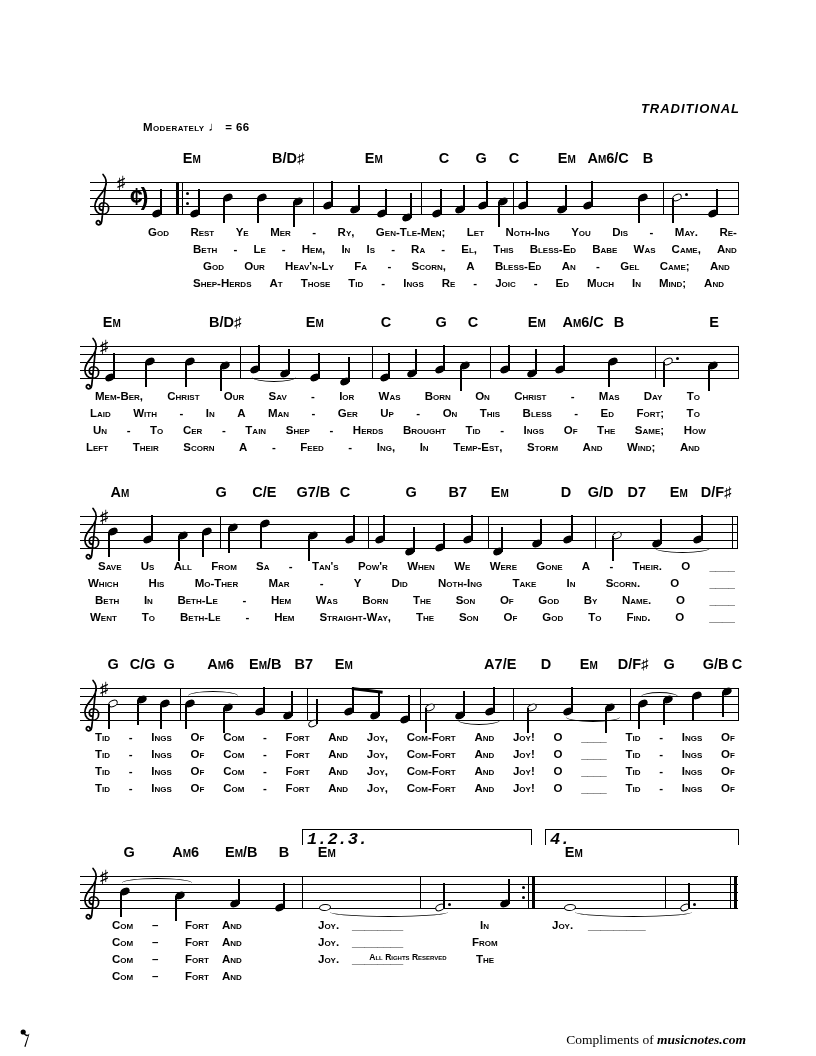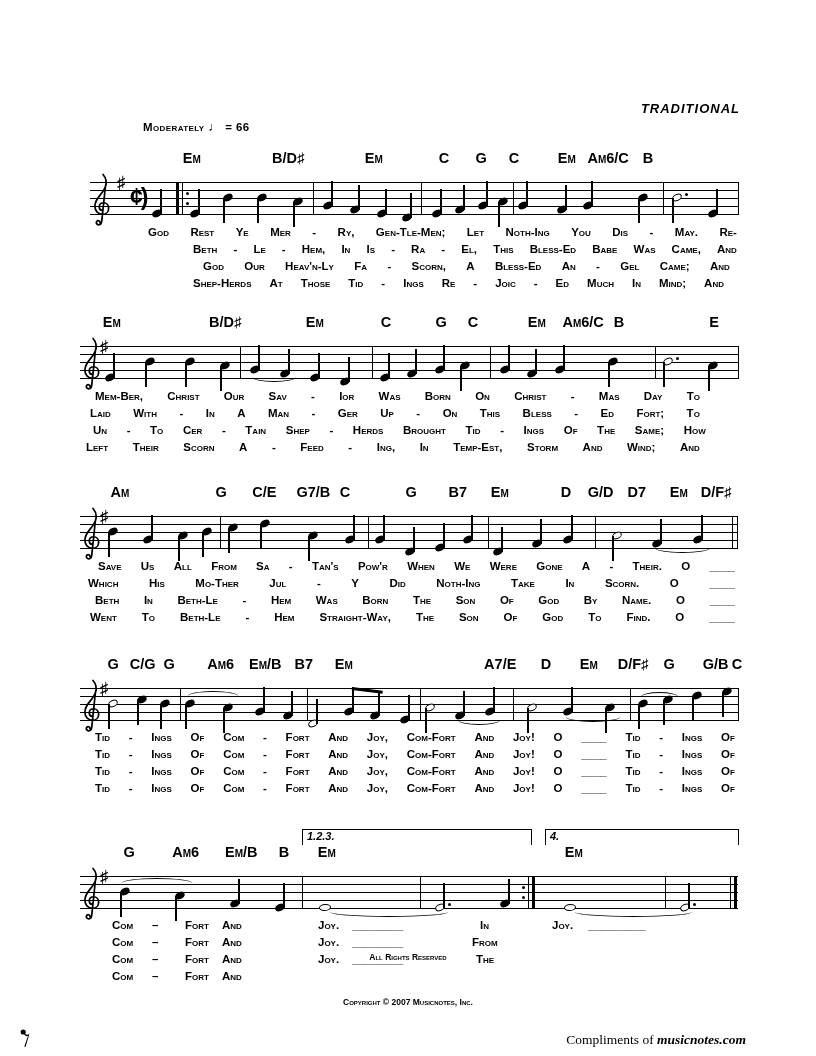--- a/index.html
+++ b/index.html
@@ -19,21 +19,21 @@
   .timesig{font-size:23px;font-weight:bold;letter-spacing:-2px;}
   .head{width:10px;height:7.2px;border-radius:55% 45%;background:#000;transform:rotate(-18deg);}
   .head.open{background:#fff;border:1.7px solid #000;width:8px;height:5px;}
   .head.whole{background:#fff;border:1.8px solid #000;width:9.5px;height:5.2px;transform:none;}
   .stem{width:1.4px;background:#000;}
   .dot{width:3.2px;height:3.2px;border-radius:50%;background:#000;}
   .slur-over{border-top:1.6px solid #000;border-radius:100% 100% 0 0/100% 100% 0 0;height:9px;}
   .slur-under{border-bottom:1.6px solid #000;border-radius:0 0 100% 100%/0 0 100% 100%;height:9px;}
   .beam{height:3.2px;background:#000;transform-origin:left top;}
   .volta{border-top:1.4px solid #000;border-left:1.4px solid #000;border-right:1.4px solid #000;height:15px;}
-  .volta-label{font-size:11px;font-style:italic;font-weight:bold;}
+  .volta-label{font-size:17px;font-style:italic;font-weight:bold;font-family:Liberation Mono, monospace;}
   .lyr{font-size:11.5px;font-weight:bold;font-variant:small-caps;white-space:nowrap;}
   .lyr-row{display:flex;justify-content:space-between;}
   #copy1,#copy2{width:100%;text-align:center;font-size:8.5px;font-weight:bold;font-variant:small-caps;}
   #compliments{right:70px;top:1032px;font-size:13.5px;font-family:"Liberation Serif",serif;}
   #compliments b{font-style:italic;}
   svg{display:block;}
 </style>
 </head>
 <body>
 
@@ -509,21 +509,21 @@
         <span>A</span>
         <span>-</span>
         <span>Their.</span>
         <span>O</span>
         <span>____</span>
       </div>
       <div class="lyr lyr-row abs" style="left: 88px; top: 577px; width: 647px;">
         <span>Which</span>
         <span>His</span>
         <span>Mo-Ther</span>
-        <span>Jul</span>
+        <span>Mar</span>
         <span>-</span>
         <span>Y</span>
         <span>Did</span>
         <span>Noth-Ing</span>
         <span>Take</span>
         <span>In</span>
         <span>Scorn.</span>
         <span>O</span>
         <span>____</span>
       </div>
@@ -851,21 +851,20 @@
       <div class="lyr abs" style="left: 222px; top: 953px;">And</div>
       <div class="lyr abs" style="left: 318px; top: 953px;">Joy.</div>
       <div class="lyr abs" style="left: 352px; top: 953px;">________</div>
       <div class="lyr abs" style="left: 476px; top: 953px;">The</div>
       <div class="lyr abs" style="left: 112px; top: 970px;">Com</div>
       <div class="lyr abs" style="left: 152px; top: 970px;">–</div>
       <div class="lyr abs" style="left: 185px; top: 970px;">Fort</div>
       <div class="lyr abs" style="left: 222px; top: 970px;">And</div>
     </div>
 
-  <div class="abs" id="copy1" style="top:997px;">Copyright © 2007 Musicnotes, Inc.</div>
   <div class="abs" id="copy2" style="top:952px;">All Rights Reserved</div>
 
   <div class="abs" style="left:20px;top:1028px;">
     <svg width="12" height="20" viewBox="0 0 12 20">
       <circle cx="3.2" cy="4" r="2.6" fill="#000"></circle>
       <path d="M3.2 4 C5.5 7 8 7.5 9.5 5.5 L5.5 19 L4.3 18.6 L8 7.8 C6 8.8 4 7.5 3.2 4 Z" fill="#000"></path>
     </svg>
   </div>
   <div class="abs" id="compliments">
     <span>Compliments of </span><b>musicnotes.com</b>

